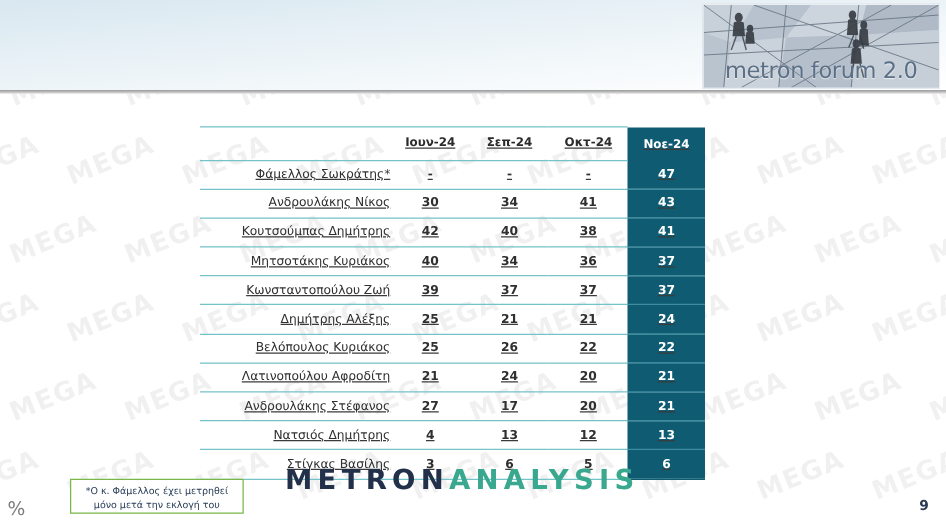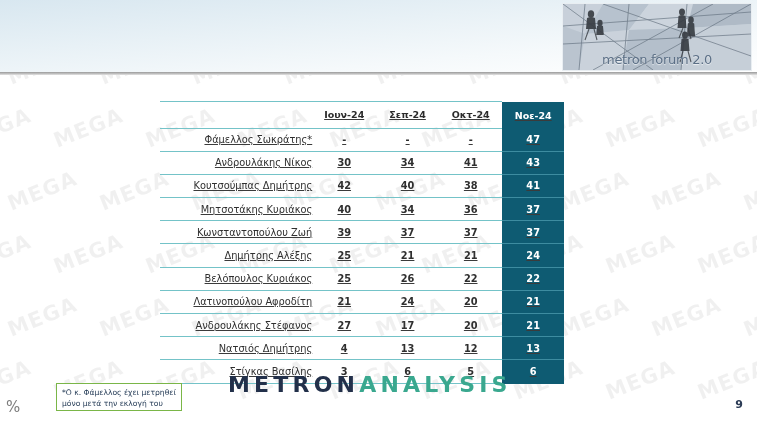--- a/index.html
+++ b/index.html
@@ -48,21 +48,21 @@
   
   .logo-box{
     position:absolute;right:5px;top:3px;width:188px;height:66px;z-index:5;
     overflow:hidden;background:#c2ccd6;
     border:1px solid #e9eef2;
   }
   .logo-box svg{display:block;width:100%;height:100%;}
   .logo-text{
     position:absolute;left:0;right:0;bottom:3px;text-align:center;
     font-family:"DejaVu Sans","Liberation Sans",sans-serif;
-    font-size:13px;font-weight:400;letter-spacing:-0.3px;
+    font-size:18px;font-weight:400;letter-spacing:-0.3px;
     color:#5b6f86;text-shadow:0 1px 1px rgba(255,255,255,0.7);
     pointer-events:none;
   }
 
   
   .table-wrap{position:absolute;left:160px;top:100px;width:404px;z-index:3;}
   table.poll{
     border-collapse:collapse;width:404px;
     font-size:9.5px;color:#3b3b3b;text-decoration:underline;
   }
@@ -98,23 +98,23 @@
   }
   tbody tr td.c-hl{
     background:#0e5b72;color:#ffffff;font-weight:700;font-size:9.8px;
     border-bottom:1.3px solid #3d8ca0;
   }
   tbody tr:last-child td.c-hl{border-bottom:1.3px solid #0e5b72;}
   tbody tr:first-child td{border-top:none;margin-top:12px;}
 
   
   .footnote{
-    position:absolute;left:56px;top:383px;width:126px;height:28px;z-index:4;
+    position:absolute;left:56px;top:383px;width:139px;height:28px;z-index:4;
     border:1.4px solid #7ab648;background:#ffffff;
-    box-sizing:border-box;padding:3px 5px;
+    box-sizing:border-box;padding:3px 5px;text-align:center;
   }
   .footnote-line{
     font-size:7.6px;color:#243b56;line-height:11px;white-space:nowrap;
   }
 
   
   .brand{
     position:absolute;left:228px;top:372px;z-index:4;
     font-size:22px;letter-spacing:4.2px;font-weight:700;white-space:nowrap;
   }

